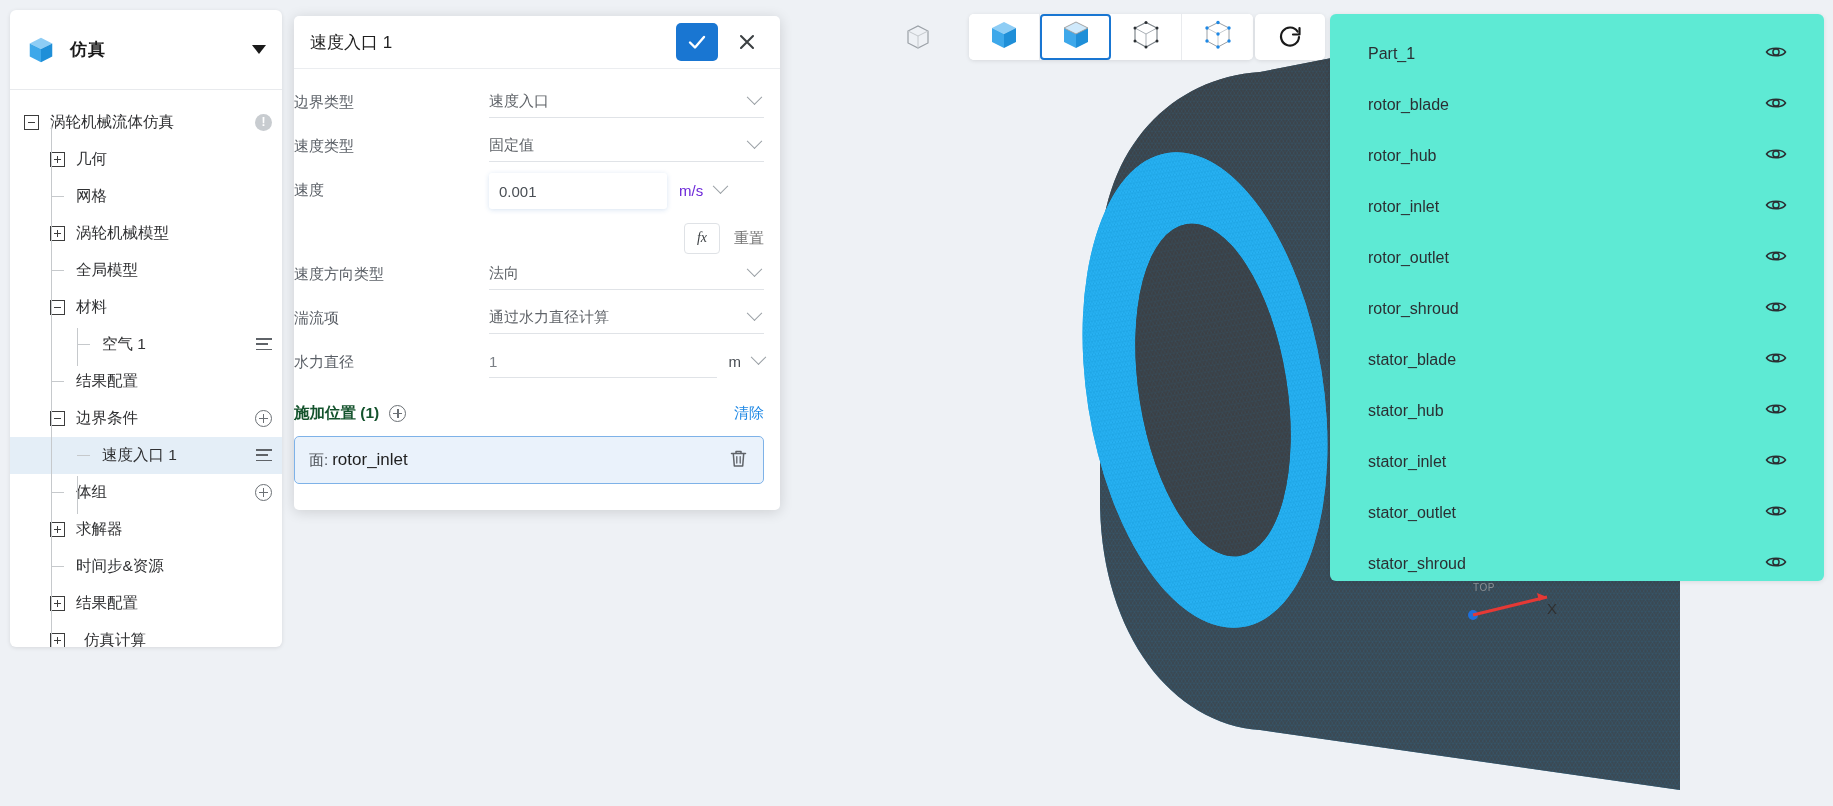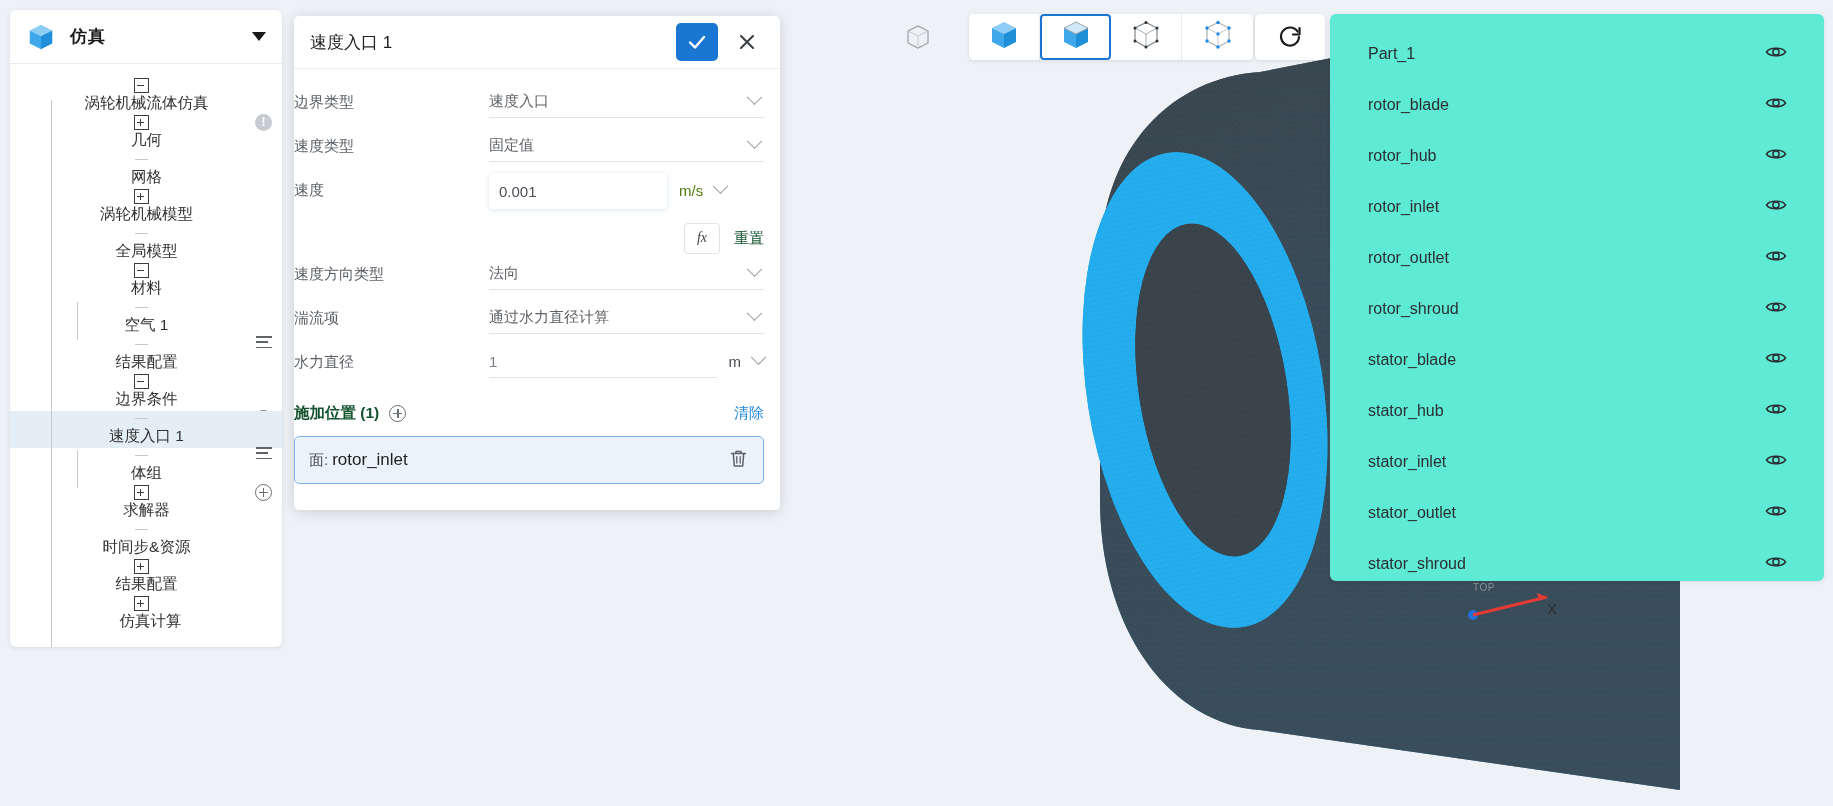--- a/index.html
+++ b/index.html
@@ -20,35 +20,35 @@
   .mesh-wrap { position: absolute; left: 900px; top: 30px; width: 780px; height: 760px; overflow: hidden; }
 
   
   .sidebar {
     position: absolute; left: 10px; top: 10px; width: 272px; height: 637px;
     background: #ffffff; border-radius: 6px;
     box-shadow: 0 1px 4px rgba(0,0,0,0.10);
     display: flex; flex-direction: column;
   }
   .sidebar-header {
-    height: 54px; display: flex; align-items: center; padding: 0 16px;
+    height: 80px; display: flex; align-items: center; padding: 0 16px;
     border-bottom: 1px solid #e8eaed; flex: none;
   }
   .cube-logo { width: 30px; height: 30px; flex: none; margin-right: 14px; }
   .sidebar-title { font-size: 17px; font-weight: bold; color: #1a1a1a; letter-spacing: 1px; }
   .caret-down {
     margin-left: auto; width: 0; height: 0;
     border-left: 7px solid transparent; border-right: 7px solid transparent;
     border-top: 9px solid #1a1a1a; cursor: pointer;
   }
   .tree { flex: 1; padding: 14px 0 0 0; overflow: hidden; position: relative; }
 
   .tree-row {
     position: relative; height: 37px; display: flex; align-items: center;
-    font-size: 15.5px; color: #303133; cursor: pointer; padding-right: 10px; flex-direction: column;
+    font-size: 15.5px; color: #303133; cursor: pointer; padding-right: 10px;
   }
   .tree-row.selected { background: #e4eef7; }
   .tree-row .label { white-space: nowrap; }
 
   .tg-box {
     width: 15px; height: 15px; border: 1.4px solid #3c3c3c; background: #fff;
     position: relative; flex: none; cursor: pointer;
   }
   .tg-box::before {
     content: ""; position: absolute; left: 2.5px; top: 5.8px;
@@ -125,38 +125,38 @@
     transform: rotate(45deg) translate(-3px,-3px);
   }
   .input-box {
     width: 178px; height: 36px; background: #fff; border: none;
     border-radius: 3px; box-shadow: 0 1px 5px rgba(60,120,190,0.20);
     font-size: 15px; color: #4a4f55; padding: 0 10px;
     font-family: "Liberation Sans", sans-serif; outline: none;
   }
   .unit-sel {
     margin-left: 12px; height: 33px; display: flex; align-items: center;
-    font-size: 15px; color: #4d7c0f; cursor: pointer; gap: 12px; padding-top: 2px;
+    font-size: 15px; color: #6d28d9; cursor: pointer; gap: 12px; padding-top: 2px;
   }
   .plain-field {
     flex: 1; border-bottom: 1px solid #e0e3e7; height: 33px;
     display: flex; align-items: center; font-size: 15px; color: #7a7f85; cursor: text;
   }
   .unit-m {
     margin-left: 12px; height: 33px; display: flex; align-items: center;
     font-size: 15px; color: #4a4f55; cursor: pointer; gap: 12px;
   }
   .fx-row { display: flex; align-items: center; justify-content: flex-end; gap: 14px; height: 38px; margin-top: 2px; }
   .fx-btn {
     width: 36px; height: 31px; border: 1px solid #dfe2e6; border-radius: 4px;
     display: flex; align-items: center; justify-content: center;
     font-style: italic; font-size: 14px; color: #3c4043;
     font-family: "Liberation Serif", serif; cursor: pointer; background: #fff;
   }
-  .reset-link { font-size: 15px; color: #14532d; cursor: pointer; }
+  .reset-link { font-size: 15px; color: #737373; cursor: pointer; }
 
   .apply-sec { margin-top: 14px; display: flex; align-items: center; }
   .apply-title { font-size: 15.5px; font-weight: bold; color: #14532d; }
   .clear-link { margin-left: auto; font-size: 15px; color: #1e88e5; cursor: pointer; }
 
   .chip {
     margin-top: 12px; height: 48px; background: #eaf2fb;
     border: 1.6px solid #7eb2e8; border-radius: 5px;
     display: flex; align-items: center; padding: 0 14px; cursor: pointer;
   }

